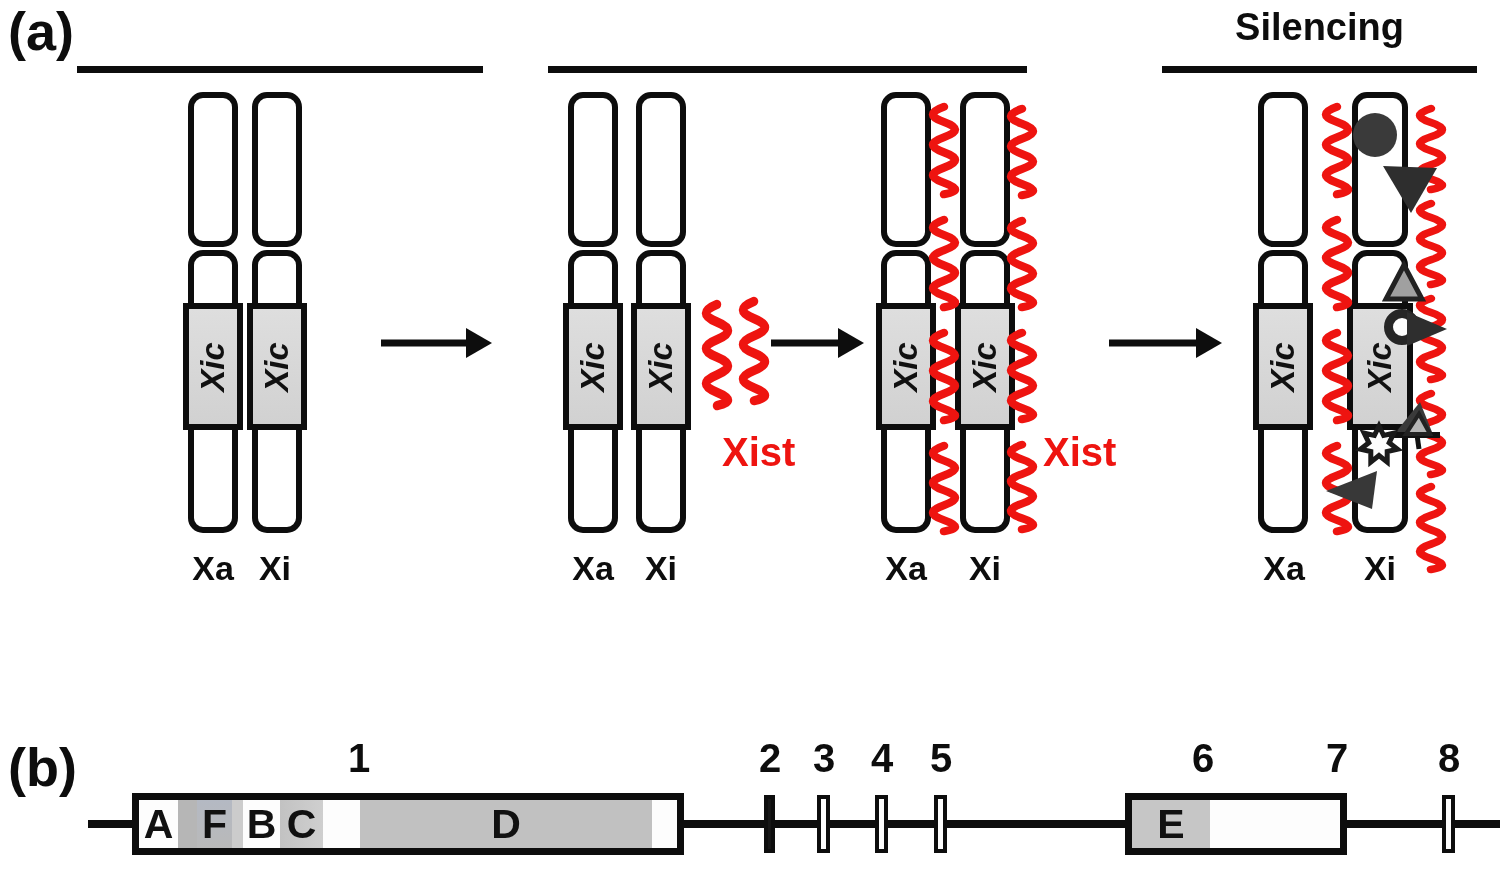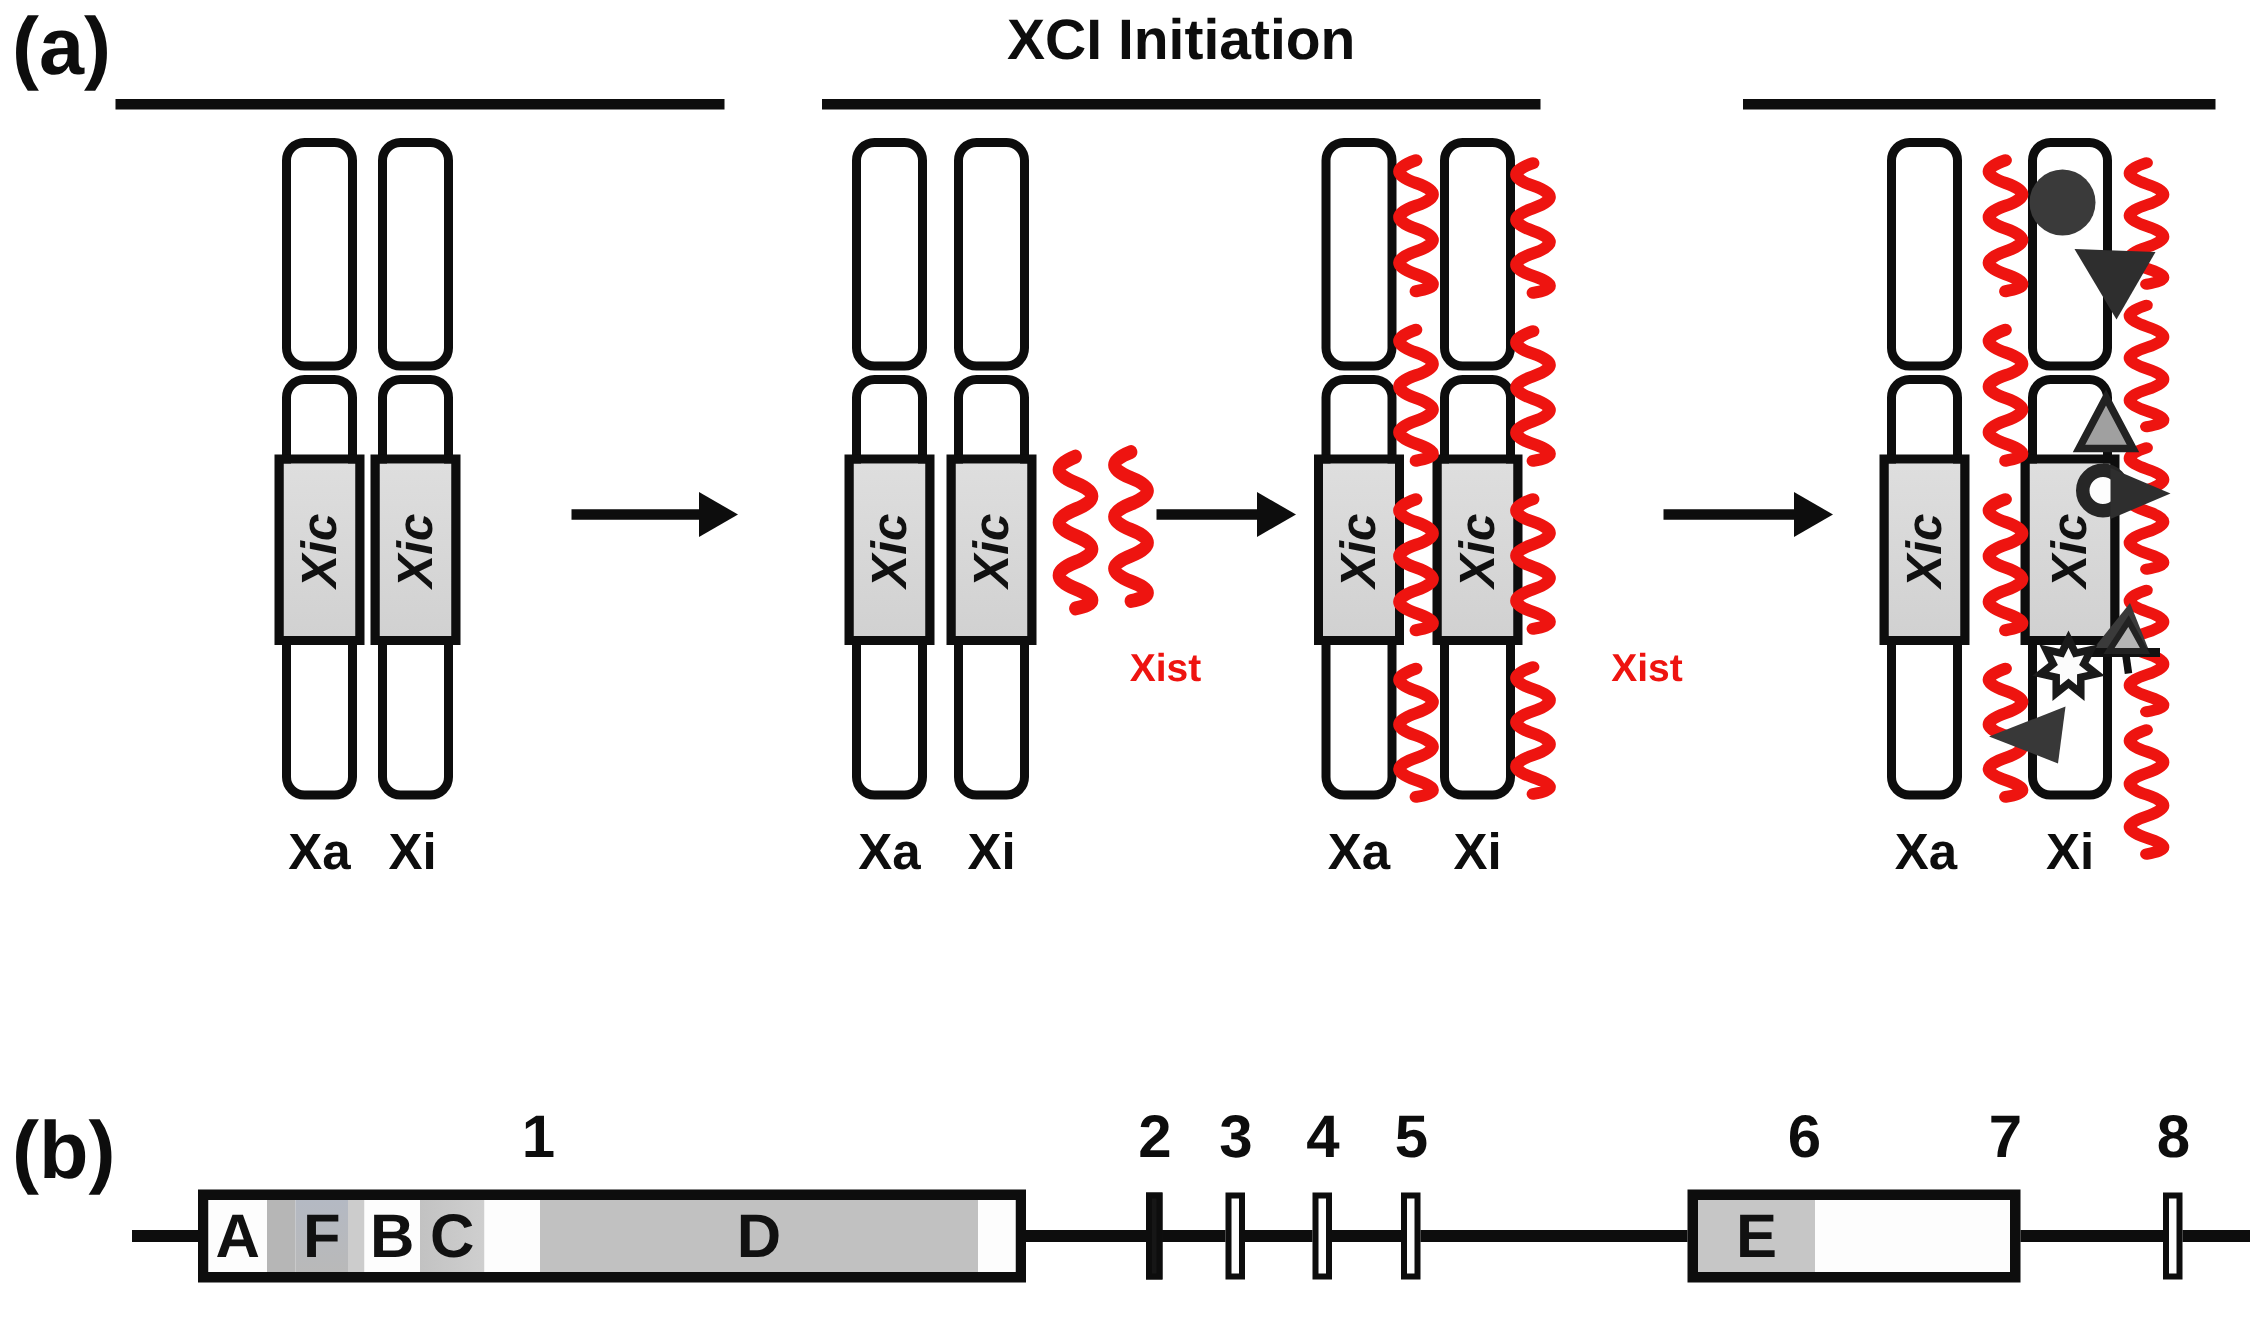--- a/index.html
+++ b/index.html
@@ -20,21 +20,21 @@
   .xic-box{
     position:absolute;left:-5px;right:-5px;top:211px;height:127px;box-sizing:border-box;
     border:6px solid #0d0d0d;background:linear-gradient(180deg,#dedede,#d1d1d1);
     display:flex;align-items:center;justify-content:center;z-index:2;
   }
   .xic-text{transform:rotate(-90deg);font-style:italic;font-weight:bold;font-size:33px;color:#111;white-space:nowrap;}
   .x-label{position:absolute;top:551px;width:90px;text-align:center;font-size:34px;font-weight:bold;color:#0d0d0d;line-height:1;}
   
   .squig{position:absolute;z-index:3;overflow:visible;}
   .squig path{fill:none;stroke:var(--xist-red,#ee1410);stroke-width:8.5;stroke-linecap:round;}
-  .xist-label{position:absolute;width:110px;text-align:center;font-size:26px;font-weight:bold;color:var(--xist-red,#ee1410);line-height:1;}
+  .xist-label{position:absolute;width:110px;text-align:left;font-size:40px;font-weight:bold;color:var(--xist-red,#ee1410);line-height:1;}
   .arrow{position:absolute;z-index:1;overflow:visible;}
   .arrow line{stroke:#0d0d0d;stroke-width:7;}
   .arrow polygon{fill:#0d0d0d;}
   #proteins{z-index:4;overflow:visible;}
   
   .gene-line{position:absolute;top:820px;height:8px;background:#0d0d0d;z-index:1;}
   .exon-box{position:absolute;top:793px;height:62px;box-sizing:border-box;border:7px solid #0d0d0d;background:#fdfdfd;z-index:2;display:flex;}
   .band{height:100%;display:flex;align-items:center;justify-content:center;}
   .repeat-letter{font-size:41px;font-weight:bold;color:#111;line-height:1;}
   .exon-bar{position:absolute;top:795px;height:58px;box-sizing:border-box;border:4px solid #0d0d0d;background:#fdfdfd;z-index:2;}
@@ -43,23 +43,23 @@
 </style>
 </head>
 <body>
 
 <div id="stage">
 
   <div class="abs panel-label" style="left:8px;top:4px;">(a)</div>
 
   <div class="abs title-underline" style="left:77px;top:66px;width:406px;"></div>
 
-  <div class="abs stage-title" style="left:548px;top:8px;width:479px;">XCI Initiation</div>
   <div class="abs title-underline" style="left:548px;top:66px;width:479px;"></div>
 
+  <div class="abs stage-title" style="left:1162px;top:8px;width:315px;">Silencing</div>
   <div class="abs title-underline" style="left:1162px;top:66px;width:315px;"></div>
 
   <div class="chrom" style="left:188px;">
     <div class="arm arm-top"></div>
     <div class="arm arm-bottom"></div>
     <div class="xic-box">
         <span class="xic-text">Xic</span>
       </div>
   </div>
   <div class="chrom" style="left:252px;">

